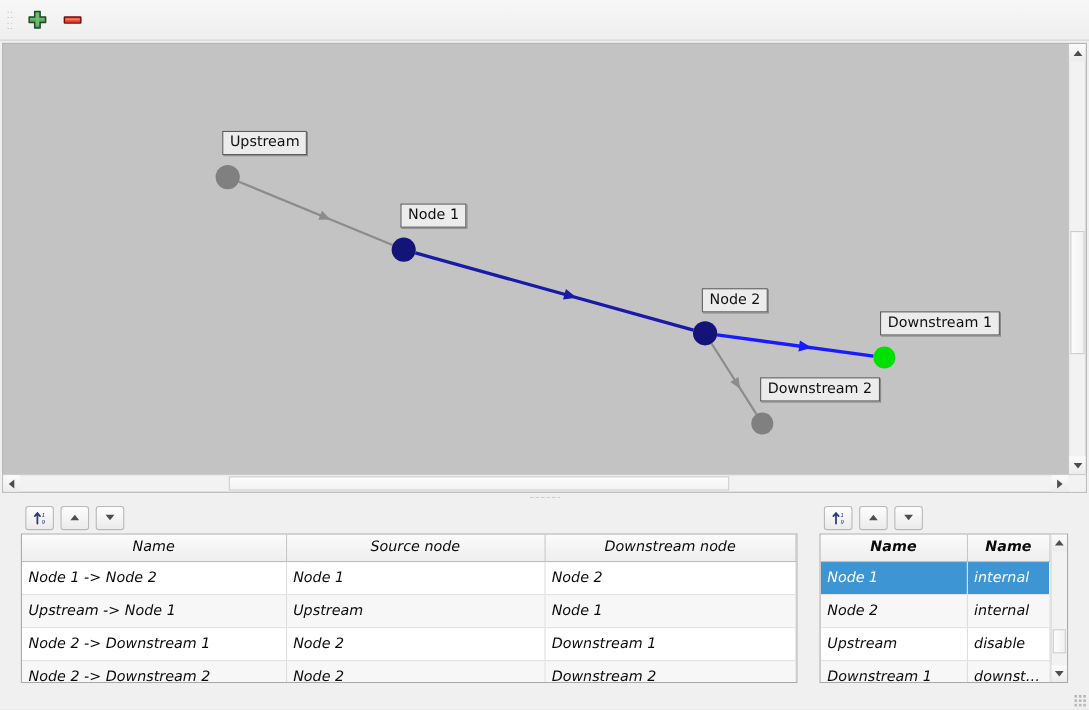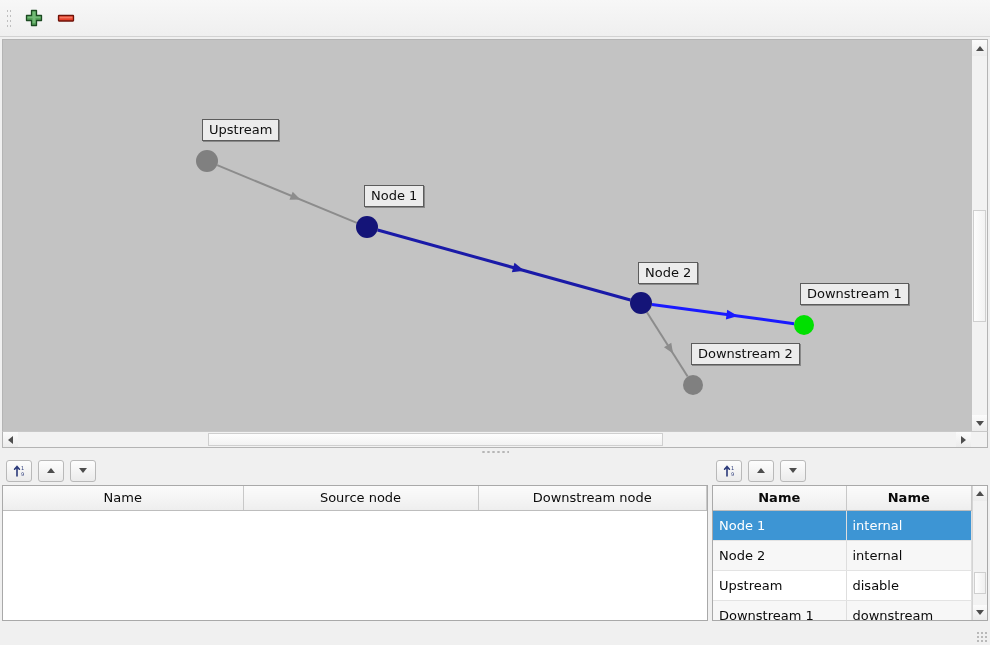--- a/index.html
+++ b/index.html
@@ -146,23 +146,24 @@
     width: 28px; height: 2px;
     background-image: radial-gradient(#b6b6b6 45%, transparent 46%);
     background-size: 5px 2px;
   }
 
   
   .panes {
     display: flex;
     flex: 1 1 auto;
     min-height: 0;
-    padding: 0 2px;
-    box-sizing: border-box;
-    gap: 4px;
+    padding: 0 19px;
+    box-sizing: border-box;
+    gap: 20px;
+    font-style: italic;
   }
   .pane { display: flex; flex-direction: column; min-width: 0; }
   .pane.left { width: 706px; flex: 0 0 706px; }
   .pane.right { flex: 1 1 auto; }
   .pane-toolbar {
     height: 29px;
     flex: 0 0 auto;
     display: flex; align-items: center; gap: 6px;
     padding-left: 4px;
     box-sizing: border-box;
@@ -353,20 +354,40 @@
               <col>
             </colgroup>
           <thead>
             <tr>
               <th>Name</th>
               <th>Source node</th>
               <th>Downstream node</th>
             </tr>
           </thead>
           <tbody id="edges-body">
+              <tr>
+                <td>Node 1 -&gt; Node 2</td>
+                <td>Node 1</td>
+                <td>Node 2</td>
+              </tr>
+              <tr class="alt">
+                <td>Upstream -&gt; Node 1</td>
+                <td>Upstream</td>
+                <td>Node 1</td>
+              </tr>
+              <tr>
+                <td>Node 2 -&gt; Downstream 1</td>
+                <td>Node 2</td>
+                <td>Downstream 1</td>
+              </tr>
+              <tr class="alt">
+                <td>Node 2 -&gt; Downstream 2</td>
+                <td>Node 2</td>
+                <td>Downstream 2</td>
+              </tr>
             </tbody>
         </table>
       </div>
     </div>
 
     <div class="pane right">
       <div class="pane-toolbar">
         <div class="sq-btn">
           <svg width="15" height="15" viewBox="0 0 15 15">
             <path d="M5 13 V3.5 M5 3.5 L2.6 6.2 M5 3.5 L7.4 6.2" stroke="#2b3a7a" stroke-width="1.6" fill="none" stroke-linecap="round" stroke-linejoin="round"></path>

